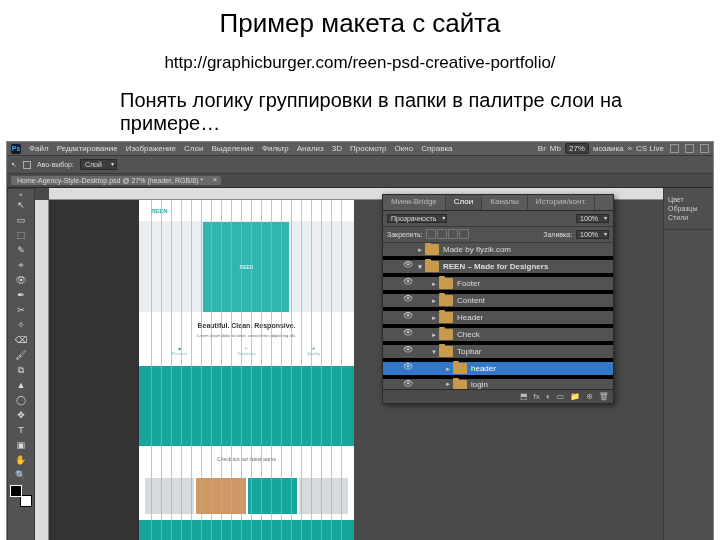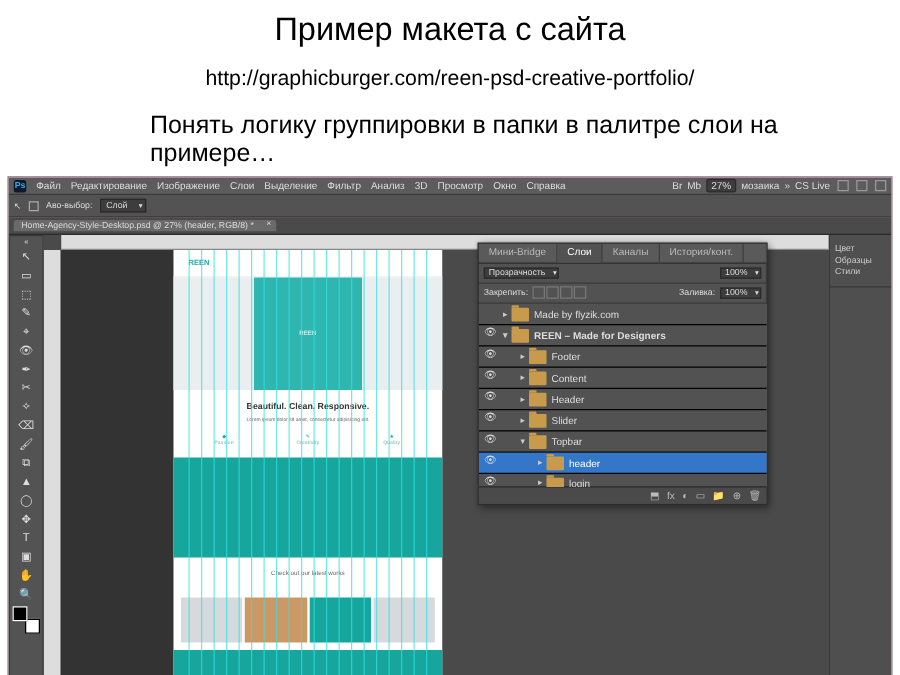--- a/index.html
+++ b/index.html
@@ -118,21 +118,21 @@
   .layers-panel .tabs { display: flex; height: 16px; background: #5a5a5a; border-bottom: 1px solid #2a2a2a; }
   .layers-panel .tabs span { padding: 2px 8px; color: #bbb; border-right: 1px solid #3f3f3f; }
   .layers-panel .tabs span.active { background: #525252; color: #fff; }
   .layers-panel .opts { height: 16px; display: flex; align-items: center; padding: 0 4px; gap: 4px; border-bottom: 1px solid #3a3a3a; font-size: 7px; }
   .layers-panel .opts2 { height: 16px; display: flex; align-items: center; padding: 0 4px; gap: 4px; border-bottom: 1px solid #3a3a3a; font-size: 7px; }
   .mini-field { background: #3d3d3d; padding: 0 10px 0 3px; border: 1px solid #2a2a2a; position: relative; }
   .mini-field::after { content: "▾"; position: absolute; right: 1px; top: -1px; font-size: 6px; }
   .lock-icons span { width: 10px; height: 10px; border: 1px solid #777; display: inline-block; margin-right: 1px; }
 
   .layer-tree { height: calc(100% - 62px); overflow: auto; background: #525252; }
-  .layer-row { display: flex; align-items: center; height: 17px; border-bottom: 1px solid #000000; padding-left: 2px; cursor: pointer; }
+  .layer-row { display: flex; align-items: center; height: 17px; border-bottom: 4px solid #000000; padding-left: 18px; cursor: pointer; }
   .layer-row.sel { background: #3477c9; color: #fff; }
   .eye { width: 14px; height: 14px; text-align: center; color: #ddd; font-size: 8px; }
   .toggle { width: 10px; text-align: center; font-size: 7px; color: #ccc; }
   .folder { width: 14px; height: 11px; background: #c79b4b; border-radius: 1px; margin-right: 4px; position: relative; }
   .folder.closed::before { content: ""; position: absolute; top: -2px; left: 0; width: 6px; height: 2px; background: #c79b4b; border-radius: 1px 1px 0 0; }
   .ind1 { padding-left: 14px; }
   .ind2 { padding-left: 28px; }
 
   .layers-footer { height: 14px; background: #4a4a4a; border-top: 1px solid #2a2a2a; display: flex; align-items: center; justify-content: flex-end; gap: 6px; padding: 0 4px; color: #bbb; }
   .layers-footer span { font-size: 8px; }
@@ -341,21 +341,21 @@
             <span class="toggle">▸</span>
             <span class="folder closed"></span>
             <span>Header</span>
           </div>
         </div>
         <div class="layer-row">
           <div class="eye">👁</div>
           <div class="ind1" style="display: flex; align-items: center;">
             <span class="toggle">▸</span>
             <span class="folder closed"></span>
-            <span>Slider</span>
+            <span>Check</span>
           </div>
         </div>
         <div class="layer-row">
           <div class="eye">👁</div>
           <div class="ind1" style="display: flex; align-items: center;">
             <span class="toggle">▾</span>
             <span class="folder closed"></span>
             <span>Topbar</span>
           </div>
         </div>

